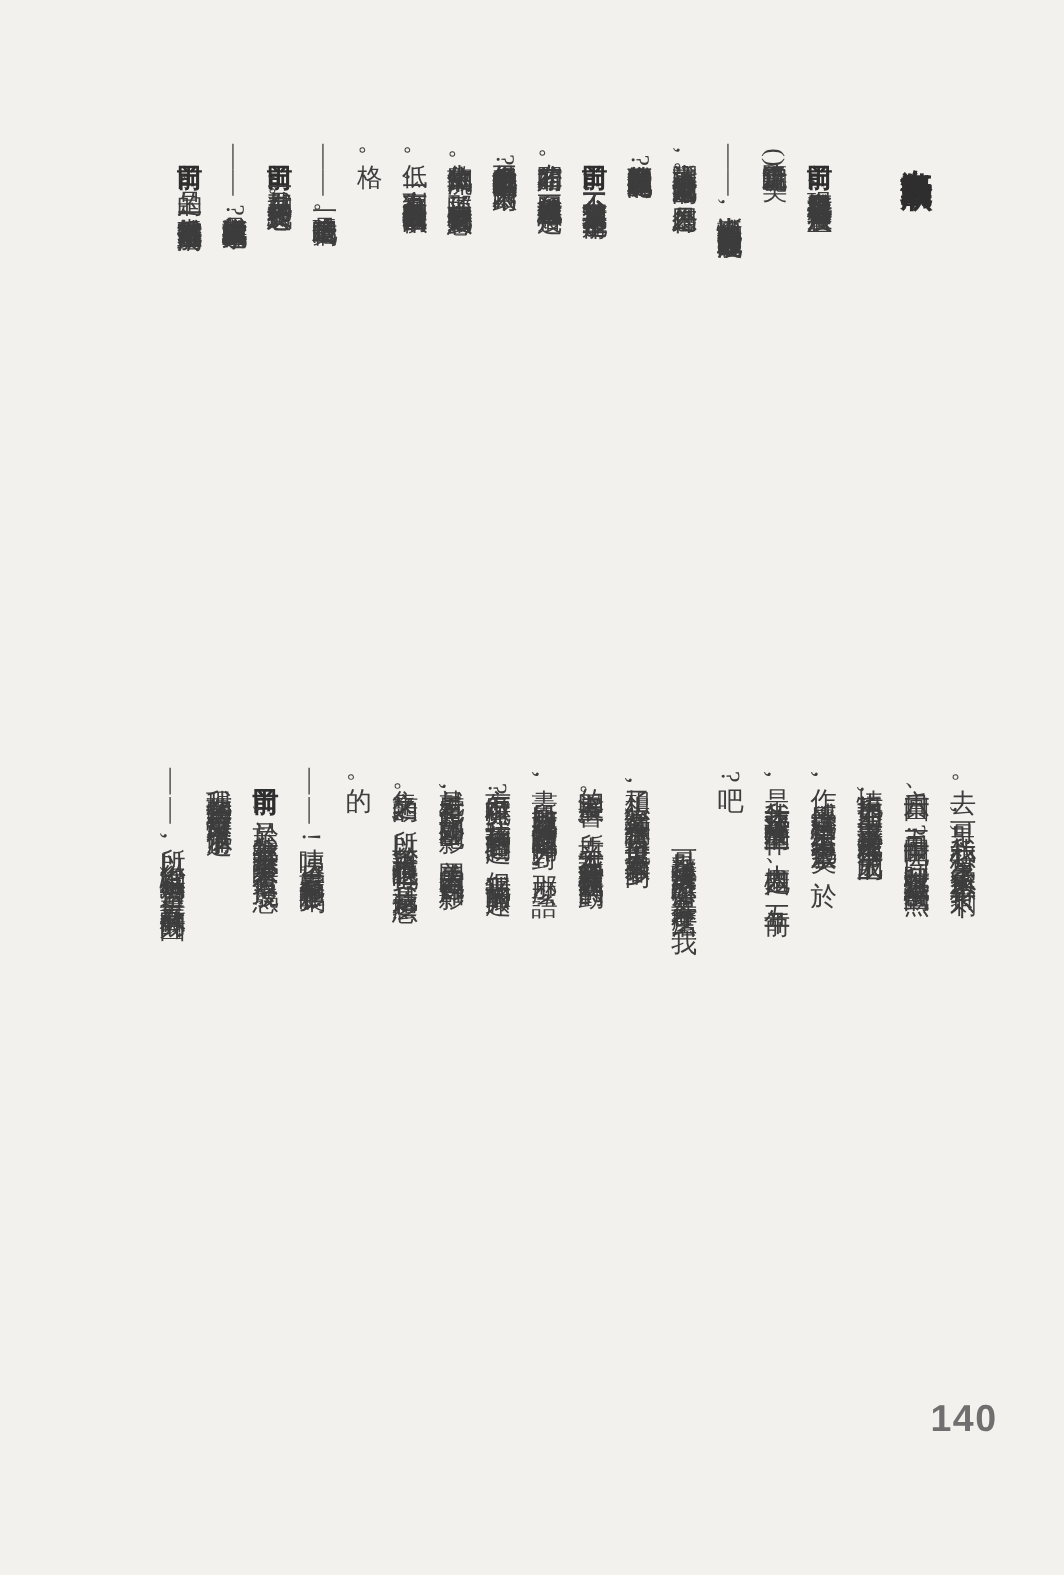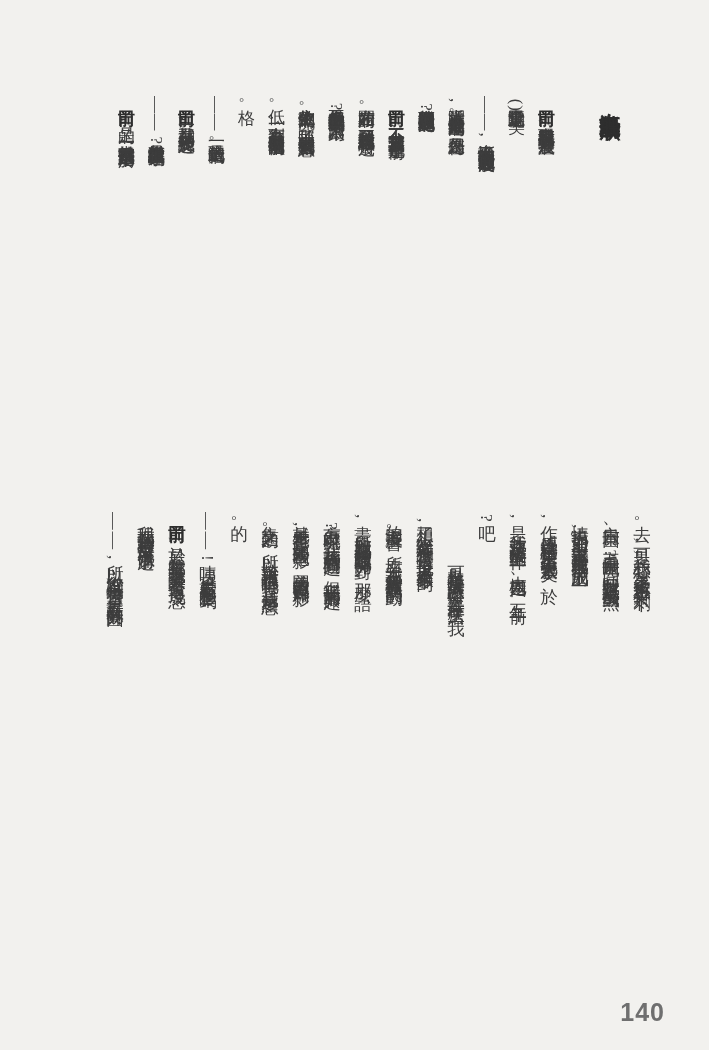--- a/index.html
+++ b/index.html
@@ -41,21 +41,21 @@
   .speaker {
     font-family:"Liberation Sans", sans-serif;
     font-weight:bold;
     color:#2e2e2e;
     letter-spacing:0.5px;
     margin-inline-end:17px;
   }
   .vblock-bottom .speaker { margin-inline-end:20px; }
   .page-number {
     position:absolute;
-    top:998px; right:44px;
+    top:932px; right:44px;
     font-family:"Liberation Sans", sans-serif;
     font-weight:bold;
     font-size:25px;
     letter-spacing:1px;
     color:#6f6f6f;
   }
 </style>
 </head>
 <body>
 

